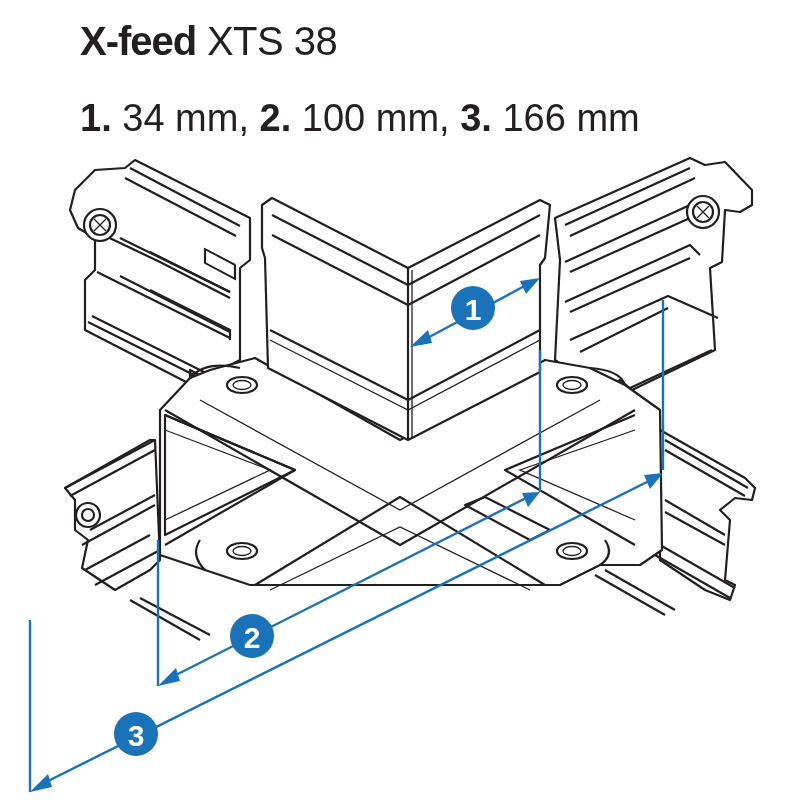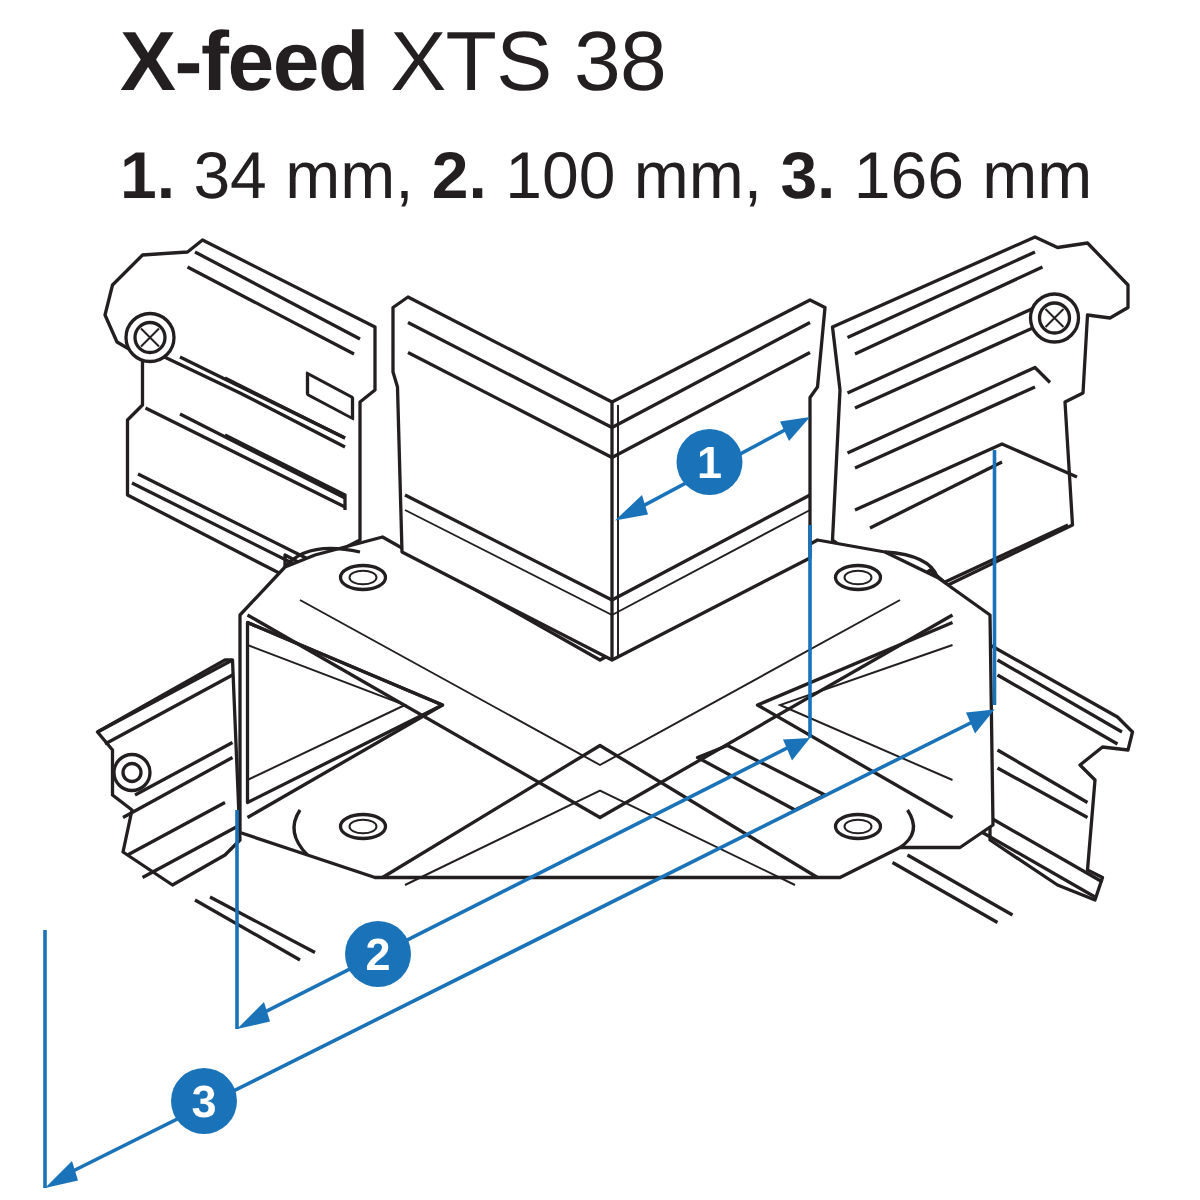--- a/index.html
+++ b/index.html
@@ -1,20 +1,20 @@
 <!DOCTYPE html>
 <html><head>
 <meta charset="utf-8">
 <style>
   html, body { margin: 0; padding: 0; background: #ffffff; }
   body { width: 800px; height: 800px; position: relative; overflow: hidden; font-family: "Liberation Sans", "DejaVu Sans", sans-serif; color: #231f20; }
-  .title { position: absolute; left: 80px; top: 6px; font-size: 56px; line-height: 70px; white-space: nowrap; letter-spacing: -0.5px; }
+  .title { position: absolute; left: 80px; top: 6px; font-size: 40px; line-height: 70px; white-space: nowrap; letter-spacing: -0.5px; }
   .title .bold { font-weight: 900; letter-spacing: -1px; }
   .title .light { font-weight: 400; font-stretch: condensed; }
-  .dims { position: absolute; left: 80px; top: 90px; font-size: 44px; line-height: 56px; white-space: nowrap; }
+  .dims { position: absolute; left: 80px; top: 90px; font-size: 38px; line-height: 56px; white-space: nowrap; }
   .dims .num { font-weight: 900; }
   .dims .val { font-weight: 400; }
   svg.drawing { position: absolute; left: 0; top: 0; }
   .ln { fill: #ffffff; stroke: #231f20; stroke-width: 2.2; stroke-linejoin: round; }
   .ln-thin { fill: none; stroke: #231f20; stroke-width: 1.3; }
   .ln-open { fill: none; stroke: #231f20; stroke-width: 2.2; stroke-linejoin: round; }
   .dim { stroke: #1a72b8; stroke-width: 2.4; fill: none; }
   .arrowhead { fill: #1a72b8; }
   .badge circle { fill: #1a72b8; }
   .badge text { fill: #ffffff; font-family: "Liberation Sans", sans-serif; font-weight: 900; font-size: 30px; text-anchor: middle; dominant-baseline: central; }

